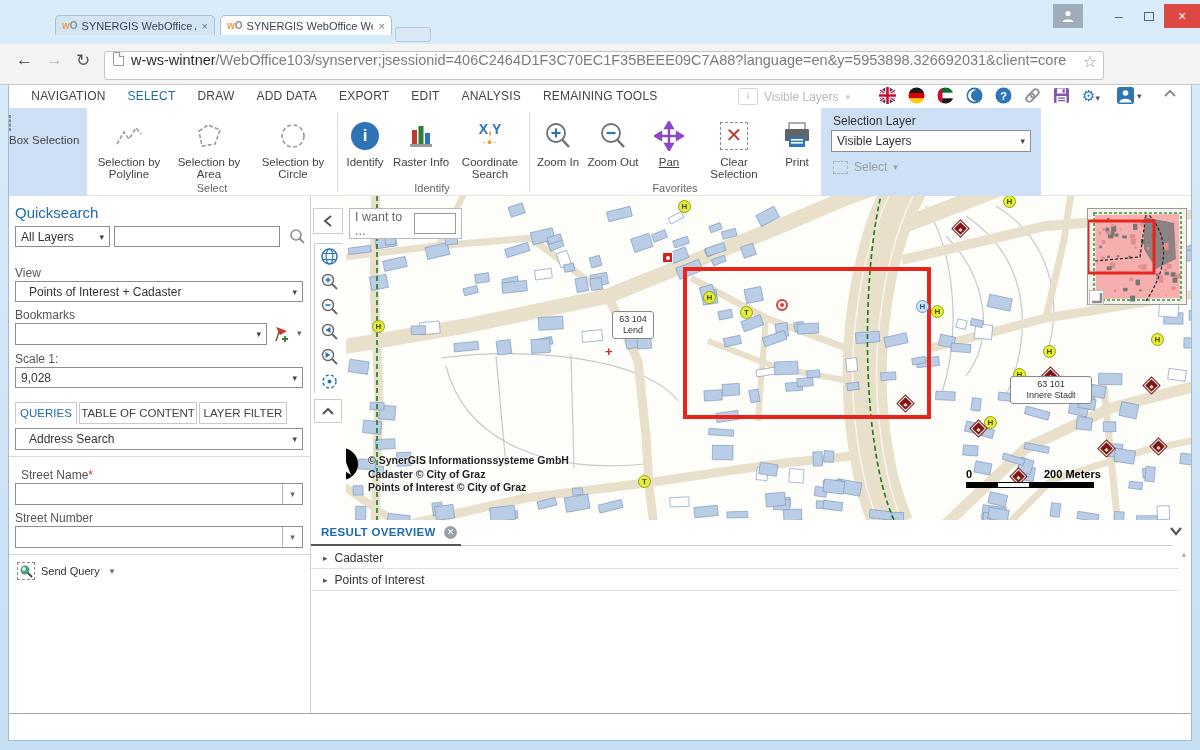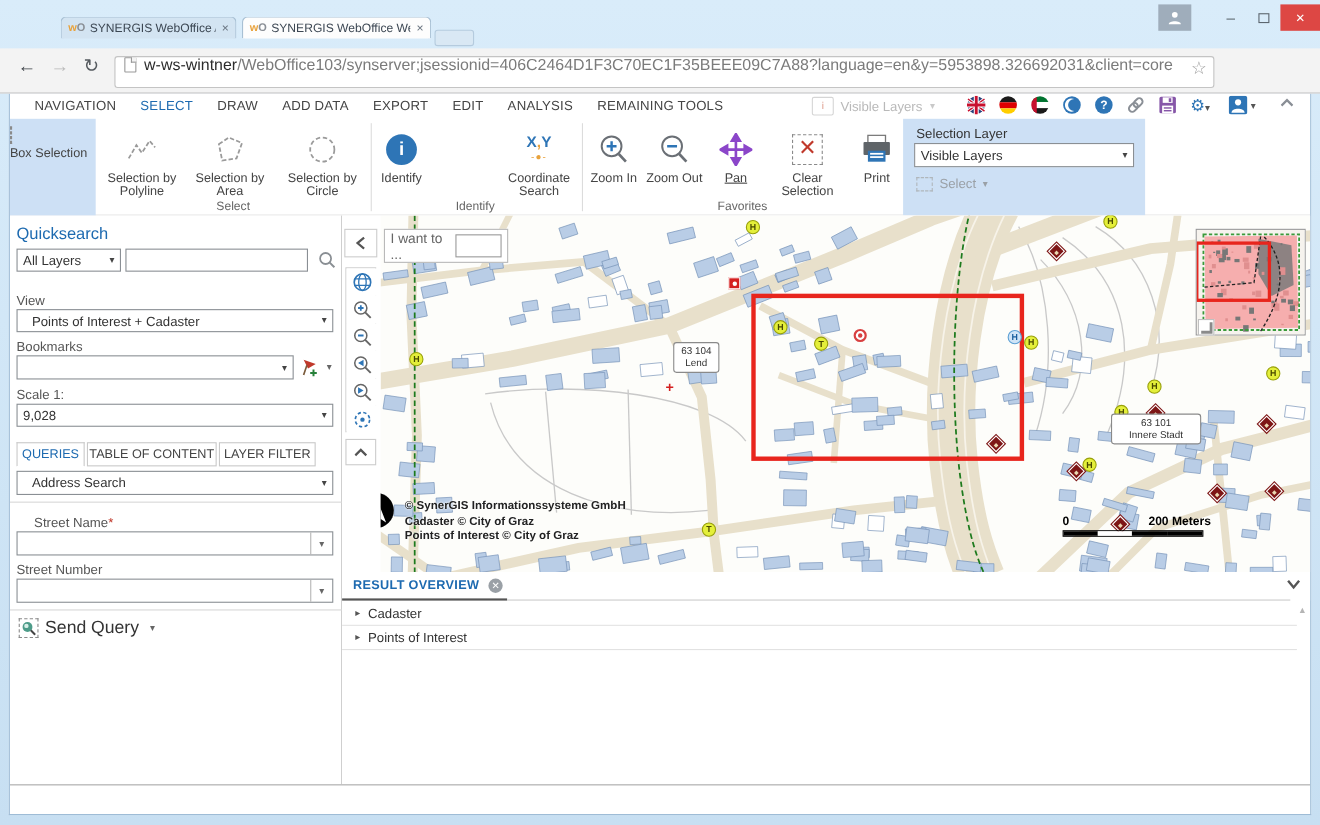--- a/index.html
+++ b/index.html
@@ -277,20 +277,31 @@
       </div>
       <div class="grouplabel" style="left:82px; width:242px;">Select</div>
       <div class="vsep" style="left:328px;"></div>
 
       <div class="rbtn" style="left:332px; width:48px; padding-top:8px;">
         <div class="ric">
             <span style="width:28px;height:28px;border-radius:50%;background:#2e75b6;color:#fff;font-weight:bold;font-size:17px;line-height:28px;display:inline-block;">i</span>
           </div>
         <div>Identify</div>
       </div>
+      <div class="rbtn" style="left:382px; width:60px; padding-top:8px;">
+        <div class="ric">
+            <svg width="28" height="28" viewBox="0 0 28 28">
+              <rect x="3" y="22" width="22" height="3" fill="#9a9a9a"></rect>
+              <rect x="5" y="8" width="5" height="14" fill="#c0392b"></rect>
+              <rect x="11.5" y="4" width="5" height="18" fill="#27813a"></rect>
+              <rect x="18" y="11" width="5" height="11" fill="#2e75b6"></rect>
+            </svg>
+          </div>
+        <div>Raster Info</div>
+      </div>
       <div class="rbtn" style="left:444px; width:74px; padding-top:8px;">
         <div class="ric">
             <div style="line-height:11px;"><span style="color:#2e75b6;font-weight:bold;font-size:14px;">X<span style="color:#e8a23c;">,</span>Y</span><br><span style="color:#e8a23c;font-size:9px;letter-spacing:1px;">-●-</span></div>
           </div>
         <div>Coordinate Search</div>
       </div>
       <div class="grouplabel" style="left:328px; width:190px;">Identify</div>
       <div class="vsep" style="left:520px;"></div>
 
       <div class="rbtn" style="left:524px; width:50px; padding-top:8px;">
@@ -407,21 +418,21 @@
           <div class="stab" style="left: 70px; width: 118px;">TABLE OF CONTENT</div>
           <div class="stab" style="left: 190px; width: 88px;">LAYER FILTER</div>
         </div>
 
       <div class="select" style="position:absolute;left:6px;top:232px;width:288px;height:22px;">
         <span class="val" style="padding-left:8px;">Address Search</span>
           <span class="caret">▾</span>
       </div>
       <div class="sbdivider" style="top:260px;"></div>
 
-      <div class="sblabel" style="left:22px;top:272px;"><span>Street Name</span><span style="color:#c0392b;">*</span></div>
+      <div class="sblabel" style="left:12px;top:272px;"><span>Street Name</span><span style="color:#c0392b;">*</span></div>
       <div class="combo-split" style="left:6px;top:287px;width:288px;">
         <span></span>
         <span class="dd">
             <span class="caret">▾</span>
           </span>
       </div>
 
       <div class="sblabel" style="left:6px;top:315px;">Street Number</div>
       <div class="combo-split" style="left:6px;top:330px;width:288px;">
         <span></span>
@@ -432,21 +443,21 @@
       <div class="sbdivider" style="top:358px;"></div>
 
       <div style="position:absolute;left:8px;top:366px;display:flex;align-items:center;">
         <span style="width:18px;height:18px;border:1.5px dashed #8a8a8a;display:inline-flex;align-items:center;justify-content:center;margin-right:6px;">
           <svg width="14" height="14" viewBox="0 0 14 14">
               <circle cx="6" cy="6" r="4.5" fill="#2e8b74" opacity=".85"></circle>
               <circle cx="5" cy="5" r="2" fill="#d8efe8"></circle>
               <line x1="9" y1="9" x2="13" y2="13" stroke="#444" stroke-width="1.8"></line>
             </svg>
         </span>
-        <span style="font-size:16px;color:#333;">Send Query</span>
+        <span style="font-size:11px;color:#333;">Send Query</span>
         <span class="caret" style="margin-left:10px;">▾</span>
       </div>
     </div>
 
     <div id="map-region">
       <div id="tools-strip">
         <div id="collapse-left">
           <svg width="10" height="12" viewBox="0 0 10 12">
               <polyline points="8,1 2,6 8,11" fill="none" stroke="#555" stroke-width="2"></polyline>
             </svg>

